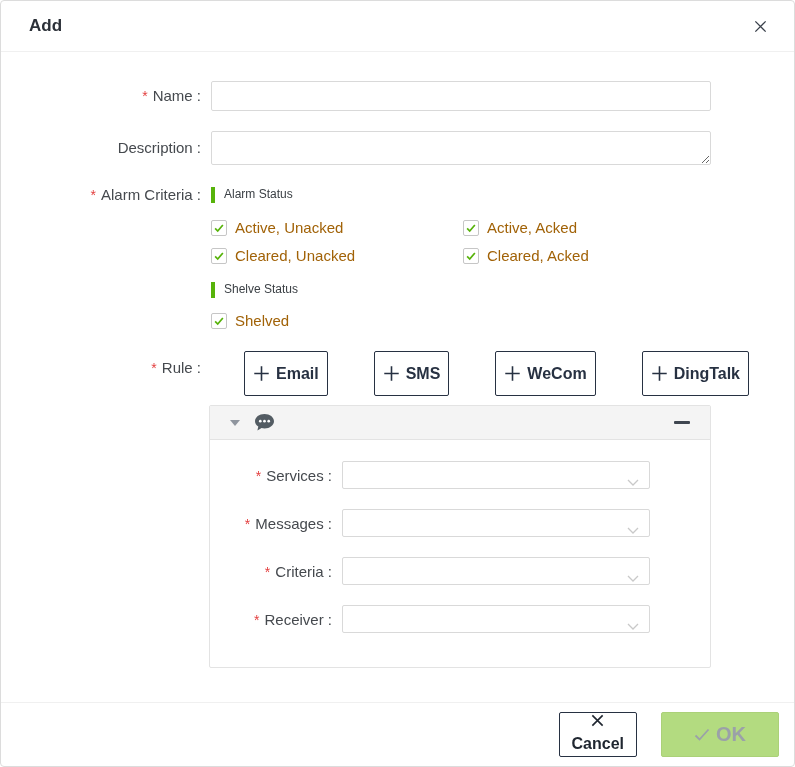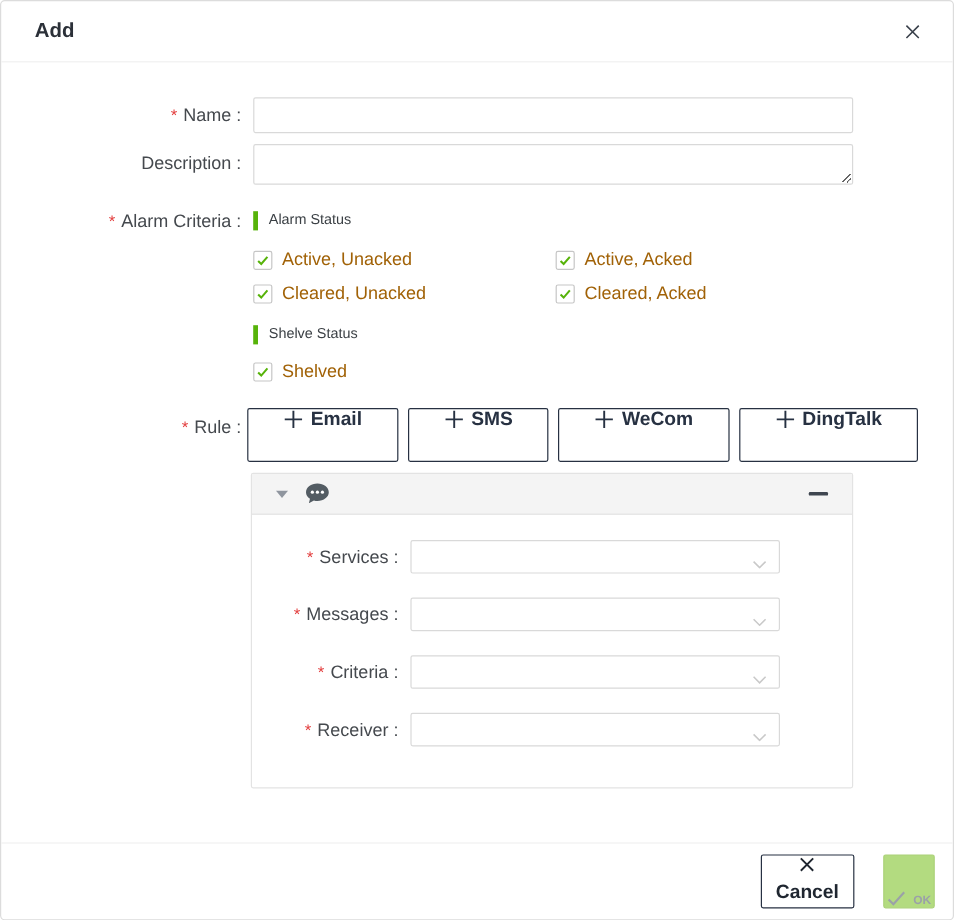--- a/index.html
+++ b/index.html
@@ -30,21 +30,21 @@
   .modal-body { flex: 1 1 auto; padding-top: 27px; overflow: hidden; }
   .form-row { display: flex; align-items: center; margin-left: 0; }
   .form-row.top { align-items: flex-start; }
   .form-label {
     width: 200px; flex: 0 0 200px;
     text-align: right; font-size: 15px; color: #45494e;
     padding-right: 0;
   }
   .form-field { margin-left: 10px; width: 500px; }
   .req { color: var(--red, #e33e3e); margin-right: 5px; font-size: 14px; }
-  .row-name { height: 34px; margin-bottom: 7px; }
+  .row-name { height: 34px; margin-bottom: 18px; }
   .row-name .form-label { line-height: 30px; }
   .row-desc { height: 34px; margin-bottom: 22px; }
   .row-desc .form-label { line-height: 34px; }
   .text-input {
     width: 500px; height: 30px;
     border: 1px solid #d9d9d9; border-radius: 2px;
     font-family: "Liberation Sans", sans-serif;
     font-size: 14px; padding: 0 8px; color:#45494e;
     outline: none; background:#fff;
   }
@@ -81,28 +81,29 @@
     background: #fff; display: flex; align-items: center; justify-content: center;
     margin-right: 8px;
   }
   .checkbox-label { font-size: 15px; color: #a16207; }
   .single-check { margin-top: 14px; }
   
   .row-rule { margin-bottom: 0; }
   .row-rule .form-label { line-height: 33px; }
   .rule-buttons { display: flex; gap: 8px; margin-left: -5px; }
   .add-btn {
-    height: 45px; padding: 0 29px;
+    height: 45px; padding: 0 8px;
     background: #fff;
     border: 1.5px solid var(--navy, #273142);
     border-radius: 2px;
-    display: flex; align-items: flex-start; gap: 6px;
+    display: flex; align-items: center; gap: 6px;
     font-size: 16px; font-weight: 700; color: var(--navy, #273142);
     cursor: pointer;
     font-family: "Liberation Sans", sans-serif;
+    margin-left: 38px;
   }
   .rule-card {
     width: 502px; margin-top: 9px; margin-left: -2px;
     border: 1px solid #e3e3e3; border-radius: 2px;
     background: #fff;
   }
   .rule-card-header {
     height: 34px; background: #f4f4f4;
     border-bottom: 1px solid #e3e3e3;
     display: flex; align-items: center;
@@ -140,25 +141,25 @@
     gap: 24px; padding-right: 15px;
   }
   .cancel-btn {
     height: 45px; padding: 0 12px;
     background: #fff; border: 1.5px solid var(--navy, #273142); border-radius: 2px;
     display: flex; align-items: center; gap: 7px;
     font-size: 16px; font-weight: 700; color: #1f2630;
     cursor: pointer; font-family: "Liberation Sans", sans-serif; flex-direction: column;
   }
   .ok-btn {
-    height: 45px; padding: 0 2px;
+    height: 45px; padding: 0 32px;
     background: var(--ok-bg, #b3db80);
     border: 1px solid #abd178; border-radius: 2px;
-    display: flex; align-items: flex-end; gap: 6px;
-    font-size: 10px; font-weight: 700; color: var(--ok-text, #9ba1a8);
+    display: flex; align-items: center; gap: 6px;
+    font-size: 20px; font-weight: 700; color: var(--ok-text, #9ba1a8);
     cursor: not-allowed; font-family: "Liberation Sans", sans-serif;
   }
 </style>
 </head>
 <body>
 
 <div class="modal">
 
   <div class="modal-header">
     <div class="modal-title">Add</div>

